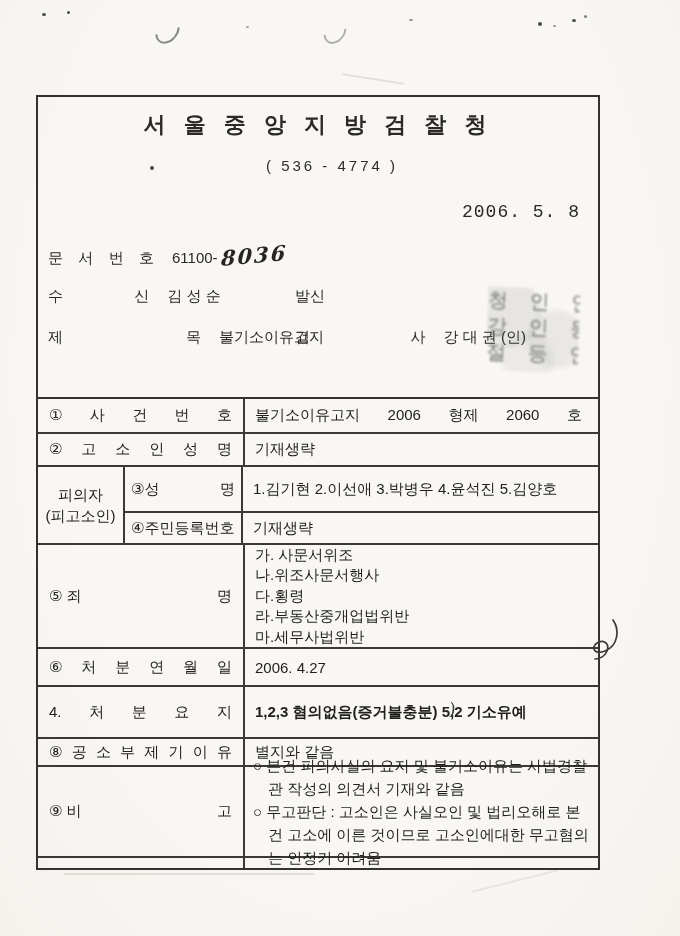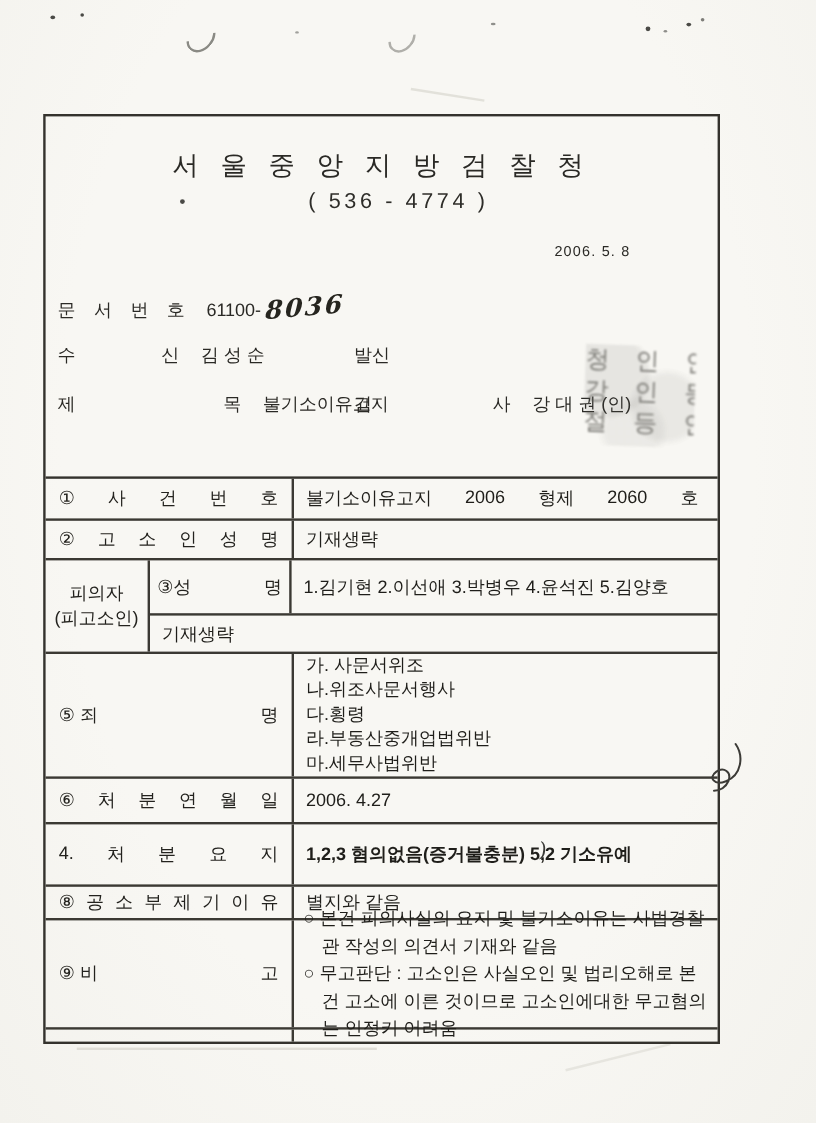--- a/index.html
+++ b/index.html
@@ -19,27 +19,27 @@
   .dot{background:#4a4a46;border-radius:50%;}
   .c-mark{border:2px solid #8a8a84;border-radius:50%;border-right-color:transparent;border-bottom-color:transparent;transform:rotate(-140deg);}
   .streak{background:#d9d7cf;}
   
   .doc-box{
     position:absolute;left:36px;top:95px;width:564px;height:775px;
     border:2px solid #34322d;box-sizing:border-box;
     background:transparent;
   }
   .doc-title{
-    position:absolute;left:0;top:26px;width:100%;
-    text-align:center;font-size:22px;font-weight:400;
+    position:absolute;left:0;top:13px;width:100%;
+    text-align:center;font-size:22px;font-weight:700;
     letter-spacing:6px;color:#2a2925;
   }
   .doc-phone{
     position:absolute;left:14px;top:60px;width:100%;
-    text-align:center;font-size:18px;letter-spacing:3px;color:#2e2d29;
+    text-align:center;font-size:15px;letter-spacing:3px;color:#2e2d29;
   }
   .hline{position:absolute;font-size:15px;color:#2a2925;}
   .pair{display:flex;align-items:baseline;}
   .pair-label{display:flex;justify-content:space-between;flex:none;}
   .pl-50{width:50px;}
   .pair-value{margin-left:18px;white-space:pre;}
   .docno-hand{
     display:inline-block;
     font-family:"DejaVu Serif","Liberation Serif",serif;
     font-style:italic;font-size:21px;font-weight:600;
@@ -127,21 +127,21 @@
   <div class="artifact streak" style="left:342px;top:78px;width:62px;height:2px;transform:rotate(9deg);opacity:.7;"></div>
   <div class="artifact dot" style="left:150px;top:166px;width:4px;height:4px;"></div>
   <div class="artifact streak" style="left:64px;top:873px;width:250px;height:2px;opacity:.8;"></div>
   <div class="artifact streak" style="left:470px;top:880px;width:90px;height:2px;transform:rotate(-14deg);opacity:.55;"></div>
 
   <div class="doc-box">
 
     <div class="doc-title">서 울 중 앙 지 방 검 찰 청</div>
     <div class="doc-phone">( 536 - 4774 )</div>
 
-    <div class="hline" style="left:424px;top:105px;font-size:12px;letter-spacing:1px;">2006. 5. 8</div>
+    <div class="hline" style="left:424px;top:105px;font-size:18px;letter-spacing:1px;font-family:Liberation Mono, monospace;">2006. 5. 8</div>
 
     <div class="hline" style="left:10px;top:146px;">
       <span class="pair">
         <span class="pair-label justify" style="width:106px;">
             <span>문</span>
             <span>서</span>
             <span>번</span>
             <span>호</span>
           </span>
         <span class="pair-value">61100-</span>
@@ -238,20 +238,25 @@
           <div class="subrow first">
             <div class="sub-label">
               <span class="justify">
                   <span>③성</span>
                   <span>명</span>
                 </span>
             </div>
             <div class="c-value">1.김기현 2.이선애 3.박병우 4.윤석진 5.김양호</div>
           </div>
           <div class="subrow second">
+            <div class="sub-label">
+              <span class="justify">
+                  <span>④주민등록번호</span>
+                </span>
+            </div>
             <div class="c-value">기재생략</div>
           </div>
         </div>
       </div>
 
       <div class="trow h-r4">
         <div class="c-label">
           <span class="justify">
               <span>⑤&nbsp;죄</span>
               <span>명</span>

